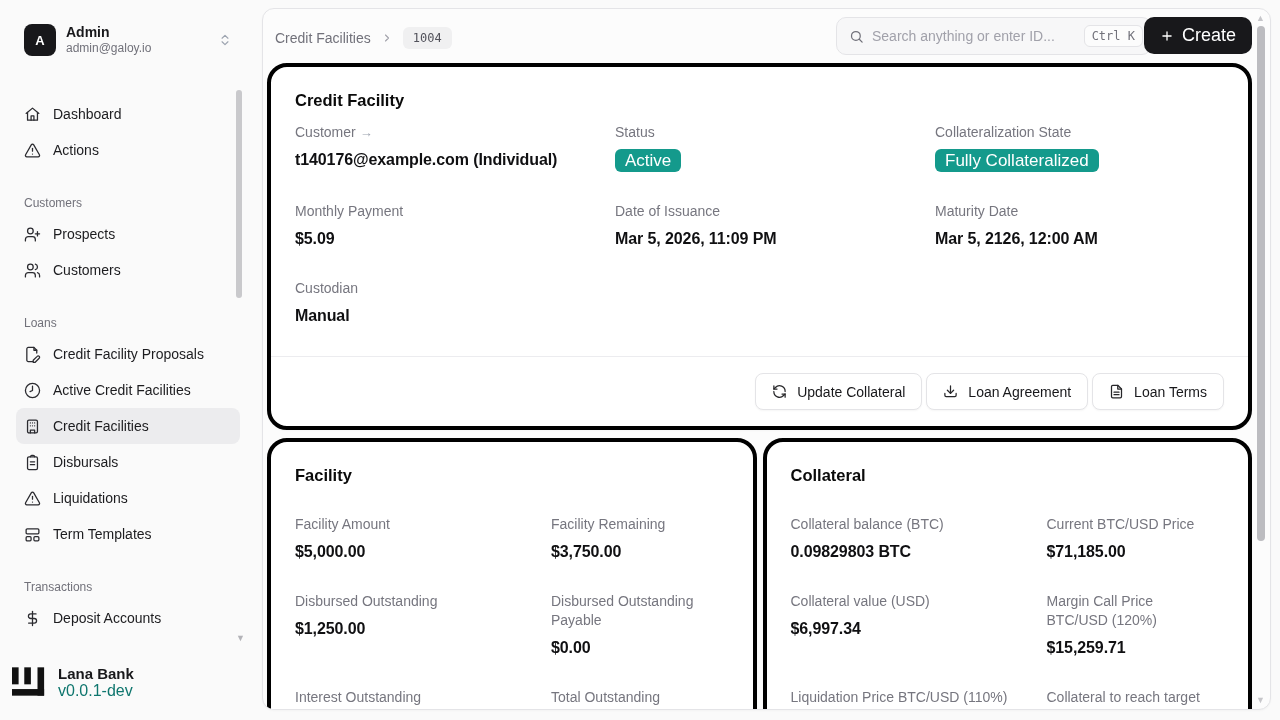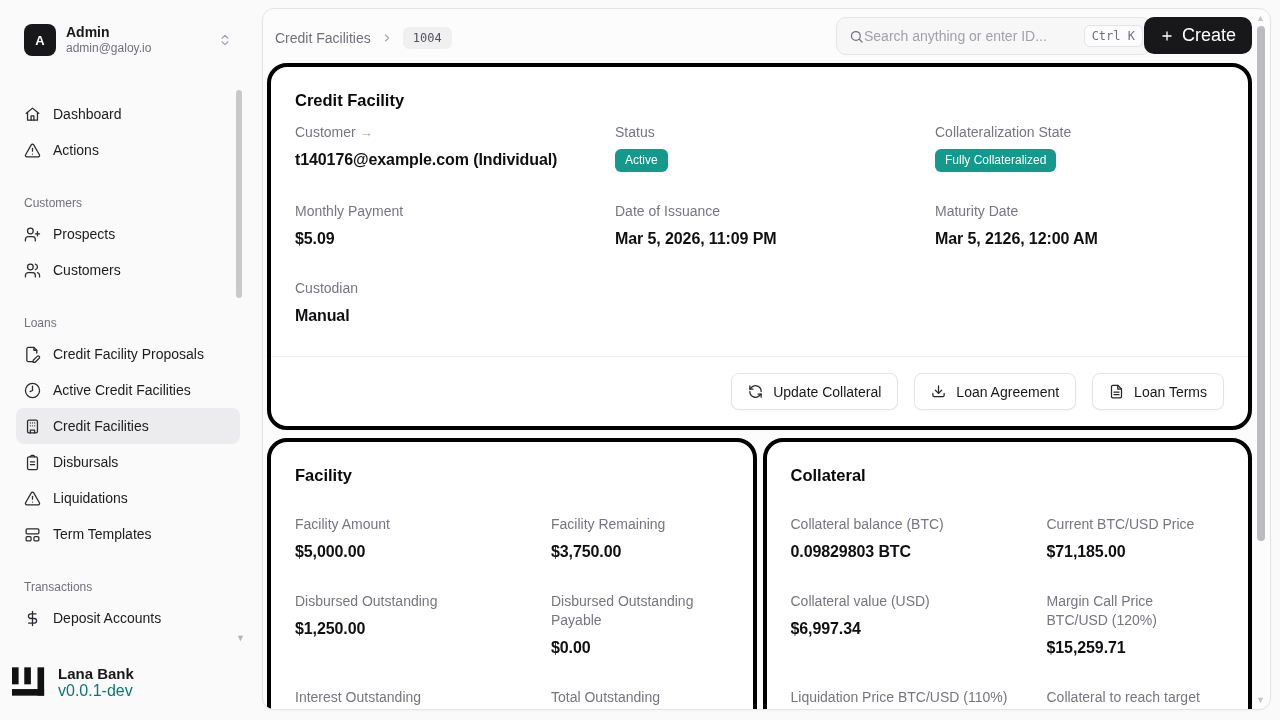--- a/index.html
+++ b/index.html
@@ -40,21 +40,21 @@
                 background:#fcfcfc; border:1px solid #e4e4e7; border-radius:12px; overflow:hidden;
                 box-shadow:0 1px 2px rgba(0,0,0,.03); }
   .panel-header { position:relative; height:54px; }
   .breadcrumb { position:absolute; left:12px; top:18px; display:flex; align-items:center; gap:10px; }
   .crumb-root { font-size:14px; color:#71717a; cursor:pointer; }
   .crumb-sep { color:#a1a1aa; }
   .crumb-badge { font-family:"DejaVu Sans Mono","Liberation Mono",monospace; font-size:12px;
                  color:#52525b; background:#f0f0f1; border-radius:6px; padding:4px 10px; }
   .searchbar { position:absolute; right:118px; top:8px; width:316px; height:38px;
                background:#f7f7f8; border:1px solid #e4e4e7; border-radius:10px;
-               display:flex; align-items:center; padding:0 8px 0 12px; }
+               display:flex; align-items:center; padding:0 8px 0 12px; gap:8px; }
   .searchbar input { flex:1; border:none; outline:none; background:transparent;
                      font-size:14px; color:#3f3f46; font-family:inherit; }
   .searchbar input::placeholder { color:#a1a1aa; }
   .kbd { font-family:"DejaVu Sans Mono","Liberation Mono",monospace; font-size:12px; color:#71717a;
          border:1px solid #e4e4e7; background:#fcfcfc; border-radius:6px; padding:3px 7px; white-space:nowrap; }
   .create-btn { position:absolute; right:18px; top:8px; height:37px; padding:0 16px;
                 background:#18181b; color:#fff; border:none; border-radius:10px;
                 display:flex; align-items:center; gap:8px; font-size:18px; font-weight:500;
                 font-family:inherit; cursor:pointer; }
 
@@ -64,24 +64,24 @@
   .card-title { font-size:16.5px; font-weight:700; color:#0a0a0a; }
 
   .cf-card { margin-bottom:8px; }
   .cf-body { padding:24px 24px 0 24px; }
   .cf-grid { display:grid; grid-template-columns:320px 320px 1fr; margin-top:13px; }
   .kv { margin-bottom:30px; padding-right:16px; }
   .kv-label { font-size:14px; color:#76767f; margin-bottom:7px; line-height:19px; }
   .kv-value { font-size:16px; font-weight:700; color:#101012; line-height:21px; letter-spacing:-0.1px; }
   .kv-value.link { cursor:pointer; }
   .arrow-glyph { color:#9ca3af; font-size:13px; margin-left:4px; }
-  .badge { display:inline-block; background:#149a8c; color:#fff; font-size:12px; font-weight:500;
+  .badge { display:inline-block; background:#149a8c; color:#fff; font-size:17px; font-weight:500;
            padding:4px 10px; border-radius:6px; line-height:15px; }
   .cf-footer { border-top:1px solid #ececef; padding:16px 24px; display:flex;
-               justify-content:flex-end; gap:16px; }
+               justify-content:flex-end; gap:4px; }
   .action-btn { display:flex; align-items:center; gap:10px; height:37px; padding:0 16px;
                 background:#fff; border:1px solid #e4e4e7; border-radius:8px;
                 font-size:14px; font-weight:500; color:#18181b; font-family:inherit; cursor:pointer;
                 box-shadow:0 1px 2px rgba(0,0,0,.04); }
   .action-btn .aicon { width:15px; height:15px; color:#27272a; }
 
   .bottom-grid { display:grid; grid-template-columns:1fr 1fr; gap:6px; }
   .bottom-card { padding:24px; height:420px; }
   .field-grid { display:grid; grid-template-columns:232px 1fr; column-gap:24px; row-gap:30px; margin-top:30px; }
   .field-grid .kv { margin-bottom:0; padding-right:8px; }

